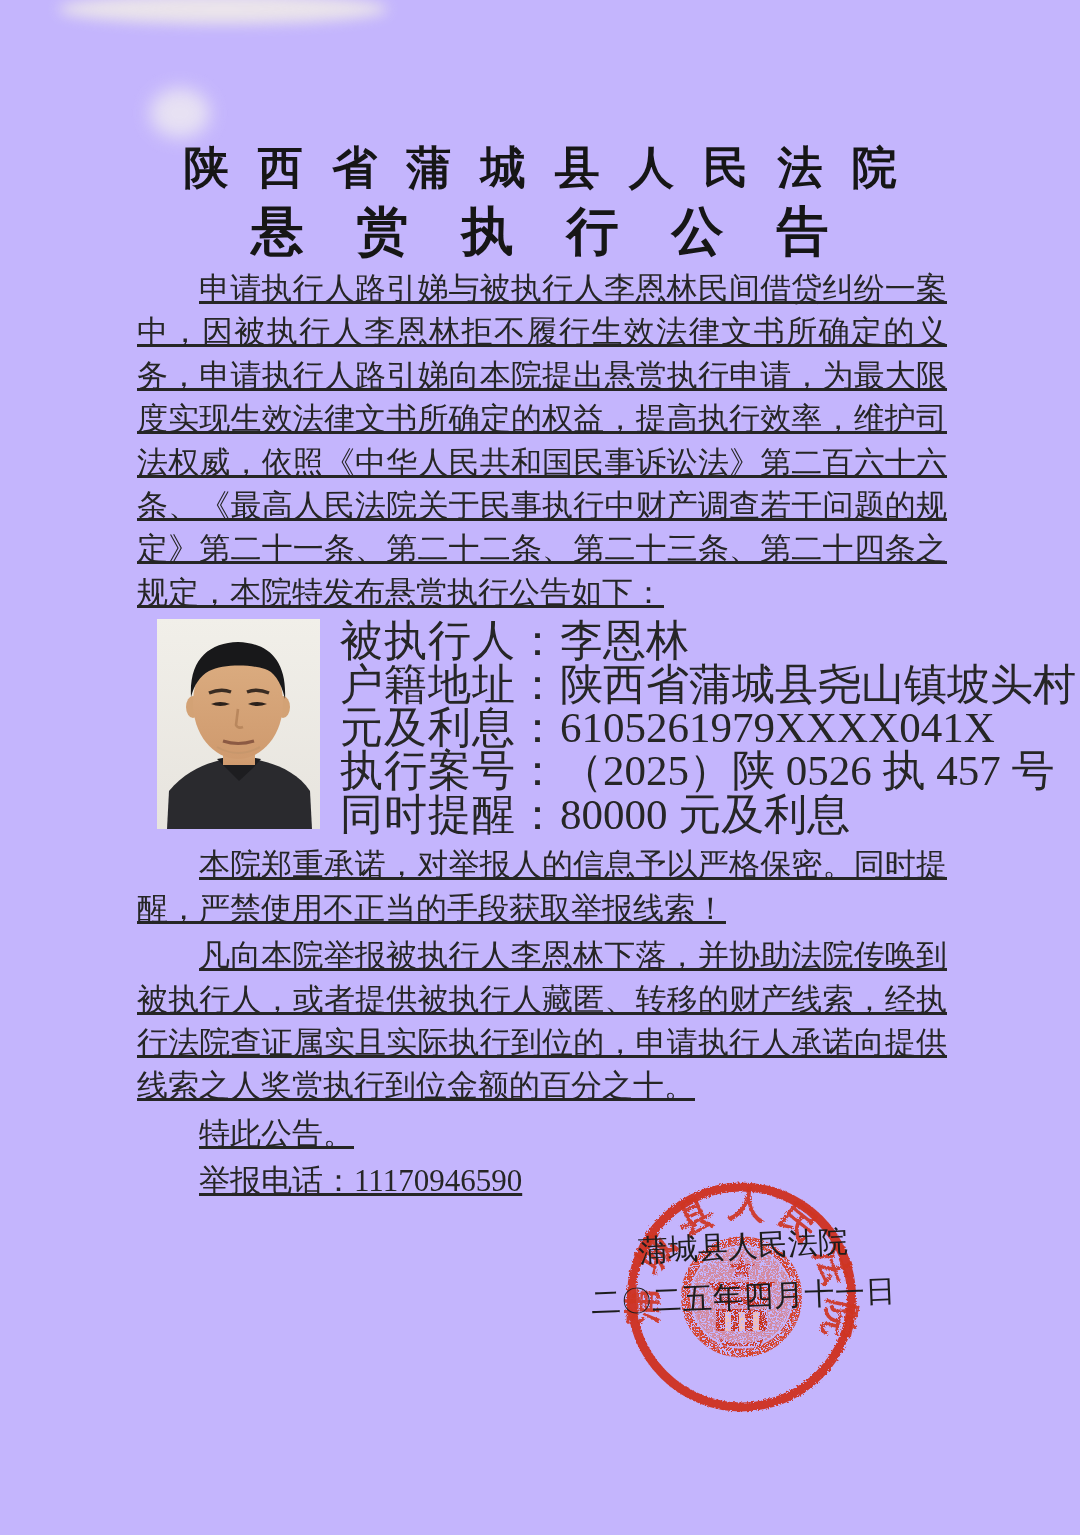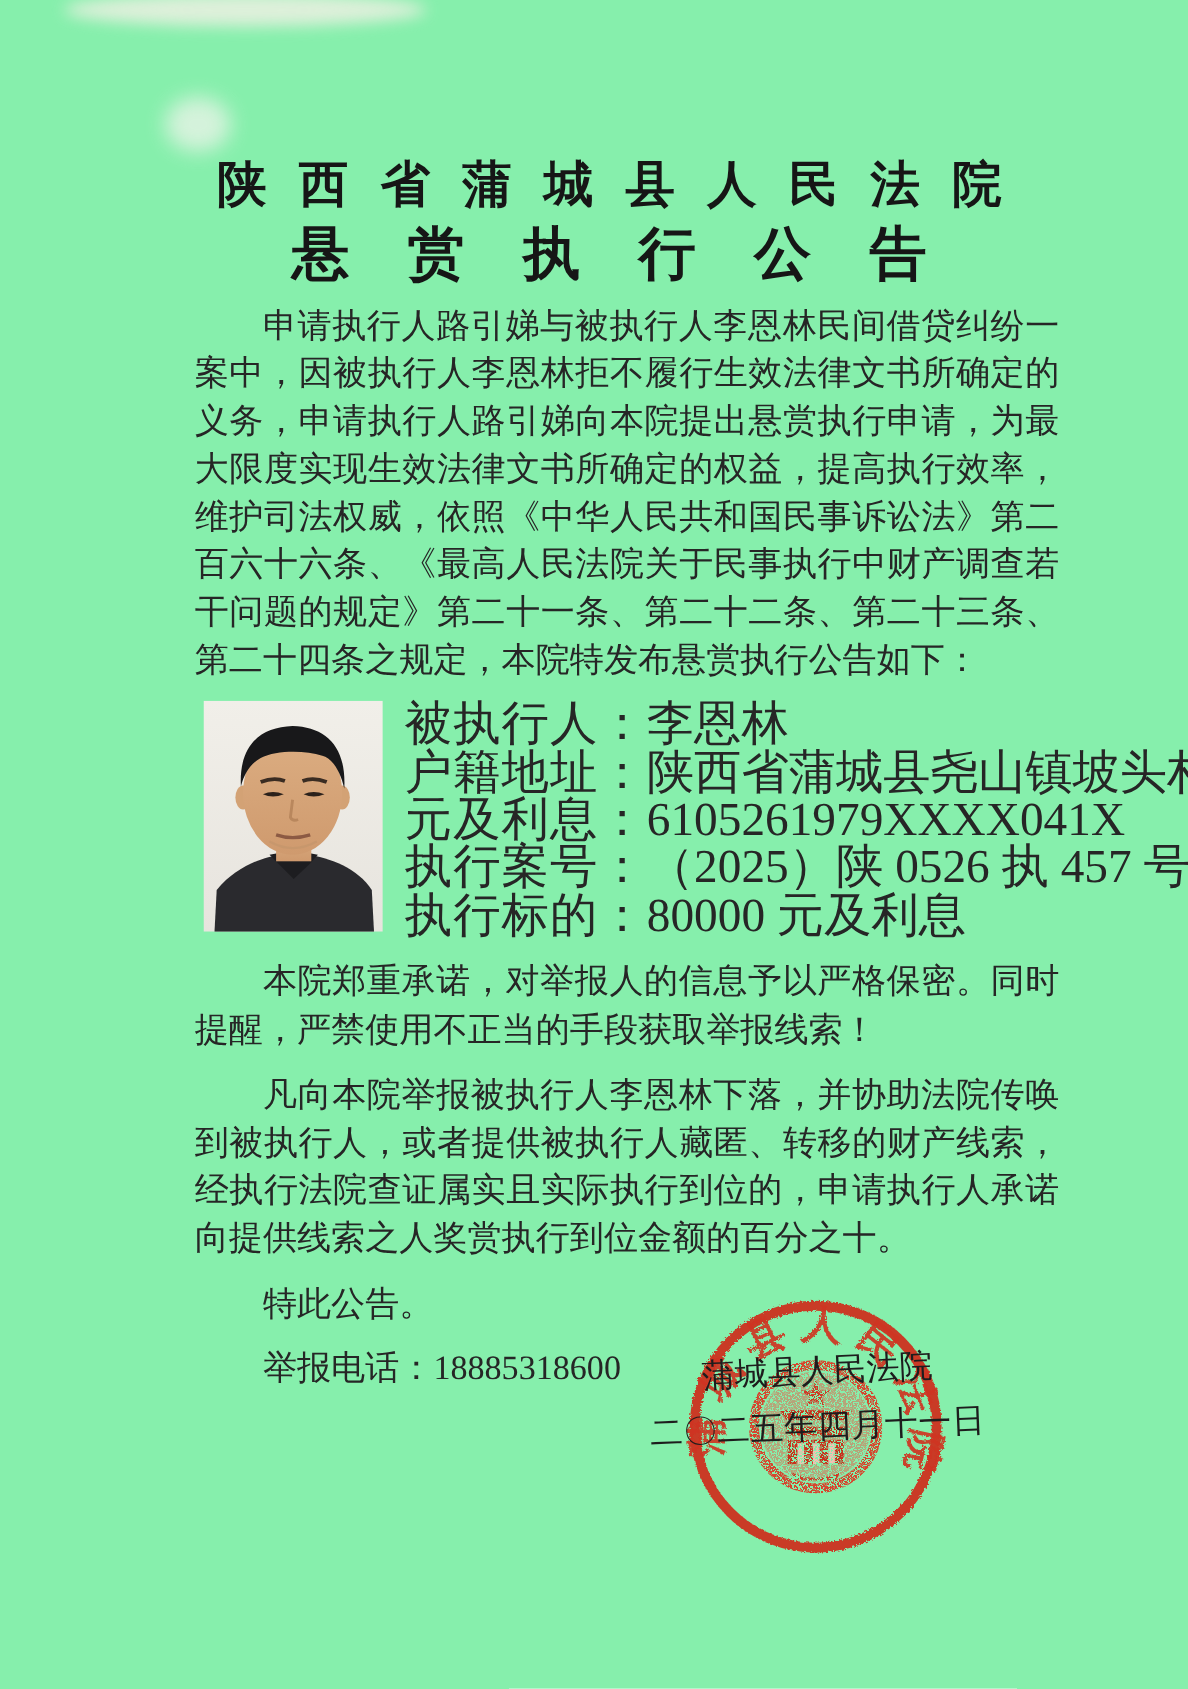--- a/index.html
+++ b/index.html
@@ -6,22 +6,21 @@
   body{
     width:1080px;height:1535px;
     background:#ffffff;
     font-family:"Liberation Serif","DejaVu Serif",serif;
     color:#262626;
     position:relative;
     overflow:hidden;
   }
   .page{
     position:absolute;inset:0;
-    background:#86efac;
-    padding-left:28px;
+    background:#c4b5fd;
   }
   .smudge{
     position:absolute;left:58px;top:-6px;width:330px;height:30px;
     background:#f4f0e6;filter:blur(7px);opacity:.8;border-radius:50%;
   }
   .smudge2{
     position:absolute;left:150px;top:88px;width:60px;height:50px;
     background:#f6f4ef;filter:blur(9px);opacity:.7;border-radius:50%;
   }
   .titles{padding-top:140px;text-align:center;}
@@ -32,21 +31,21 @@
   .title2{
     font-size:52px;font-weight:bold;color:#161616;
     letter-spacing:20px;padding-left:20px;line-height:52px;margin-top:10px;
   }
   .doc{
     margin:9px 129px 0 133px;
     width:818px;
     font-size:31px;line-height:43.4px;
     text-align:justify;
   }
-  .doc p{margin:16px;text-indent:2em;}
+  .doc p{margin:4px;text-indent:2em;text-decoration:underline;}
   .doc p.nojust{text-align:left;}
   .info-row{
     display:flex;align-items:flex-start;
     margin:5px 0 7px 0;
   }
   .photo-wrap{
     margin-left:24px;flex:0 0 auto;
     width:163px;height:210px;
   }
   .info-list{
@@ -126,28 +125,28 @@
           <path d="M66,122 Q81,127 97,122" stroke="#8c5a43" stroke-width="3" fill="none"></path>
 
           <path d="M60,128 Q81,140 103,128" stroke="#c2946a" stroke-width="2" fill="none" opacity=".6"></path>
         </svg>
       </div>
       <div class="info-list">
         <div class="info-item"><span class="info-label">被执行人：</span><span>李恩林</span></div>
         <div class="info-item"><span class="info-label">户籍地址：</span><span>陕西省蒲城县尧山镇坡头村四组</span></div>
         <div class="info-item"><span class="info-label">元及利息：</span><span>6105261979XXXX041X</span></div>
         <div class="info-item"><span class="info-label">执行案号：</span><span>（2025）陕 0526 执 457 号</span></div>
-        <div class="info-item"><span class="info-label">执行标的：</span><span>80000 元及利息</span></div>
+        <div class="info-item"><span class="info-label">同时提醒：</span><span>80000 元及利息</span></div>
       </div>
     </div>
 
     <p>本院郑重承诺，对举报人的信息予以严格保密。同时提醒，严禁使用不正当的手段获取举报线索！</p>
     <p>凡向本院举报被执行人李恩林下落，并协助法院传唤到被执行人，或者提供被执行人藏匿、转移的财产线索，经执行法院查证属实且实际执行到位的，申请执行人承诺向提供线索之人奖赏执行到位金额的百分之十。</p>
     <p class="nojust">特此公告。</p>
-    <p class="nojust"><span>举报电话：</span><span>18885318600</span></p>
+    <p class="nojust"><span>举报电话：</span><span>11170946590</span></p>
   </div>
 
   <svg class="seal" viewBox="0 0 236 242">
     <defs>
       <filter id="speck" x="-20%" y="-20%" width="140%" height="140%">
         <feTurbulence type="fractalNoise" baseFrequency="0.28" numOctaves="3" seed="11" result="n"></feTurbulence>
         <feComponentTransfer in="n" result="na">
           <feFuncA type="discrete" tableValues="0 1 0.6 1 0 1 0.8 1"></feFuncA>
         </feComponentTransfer>
         <feComposite in="SourceGraphic" in2="na" operator="in"></feComposite>

